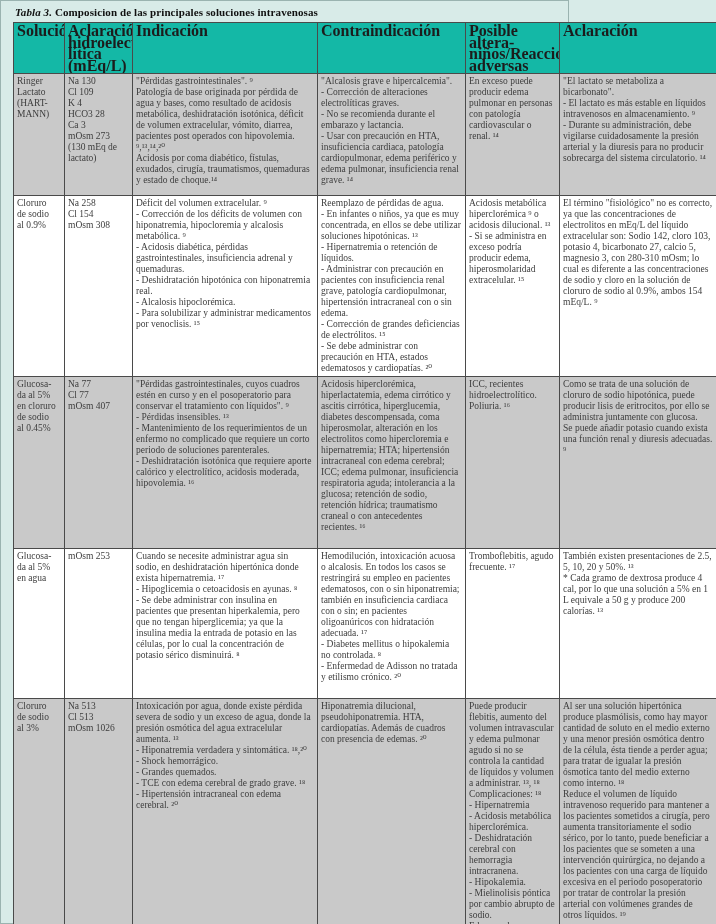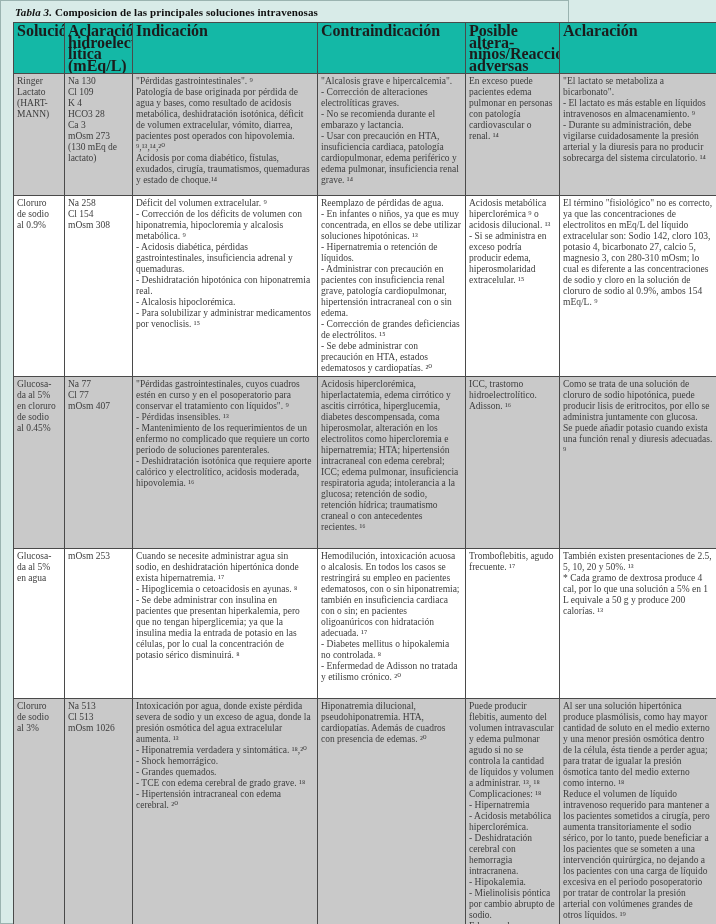--- a/index.html
+++ b/index.html
@@ -105,21 +105,21 @@
 Ca 3
 mOsm 273
 (130 mEq de lactato)</td>
         <td>"Pérdidas gastrointestinales". ⁹
 Patología de base originada por pérdida de agua y bases, como resultado de acidosis metabólica, deshidratación isotónica, déficit de volumen extracelular, vómito, diarrea, pacientes post operados con hipovolemia. ⁹,¹³,¹⁴,²⁰
 Acidosis por coma diabético, fístulas, exudados, cirugía, traumatismos, quemaduras y estado de choque.¹⁴</td>
         <td>"Alcalosis grave e hipercalcemia".
 -  Corrección de alteraciones electrolíticas graves.
 - No se recomienda durante el embarazo y lactancia.
 - Usar con precaución en HTA, insuficiencia cardiaca, patología cardiopulmonar, edema periférico y edema pulmonar, insuficiencia renal grave. ¹⁴</td>
-        <td>En exceso puede pacientes edema pulmonar en personas con patología cardiovascular o renal. ¹⁴</td>
+        <td>En exceso puede producir edema pulmonar en personas con patología cardiovascular o renal. ¹⁴</td>
         <td>"El lactato se metaboliza a bicarbonato".
 - El lactato es más estable en líquidos intravenosos en almacenamiento. ⁹
 -  Durante su administración, debe vigilarse cuidadosamente la presión arterial y la diuresis para no producir sobrecarga del sistema circulatorio. ¹⁴</td>
       </tr>
       <tr class="row-white r2">
         <td>Cloruro
 de sodio
 al 0.9%</td>
         <td>Na 258
 Cl 154
@@ -147,21 +147,21 @@
 de sodio
 al 0.45%</td>
         <td>Na 77
 Cl 77
 mOsm 407</td>
         <td>"Pérdidas gastrointestinales, cuyos cuadros estén en curso y en el posoperatorio para conservar el tratamiento con líquidos". ⁹
 -  Pérdidas insensibles. ¹³
 -  Mantenimiento de los requerimientos de un enfermo no complicado que requiere un corto periodo de soluciones parenterales.
 -  Deshidratación isotónica que requiere aporte calórico y electrolítico, acidosis moderada, hipovolemia. ¹⁶</td>
         <td>Acidosis hiperclorémica, hiperlactatemia, edema cirrótico y ascitis cirrótica, hiperglucemia, diabetes descompensada, coma hiperosmolar, alteración en los electrolitos como hipercloremia e hipernatremia; HTA; hipertensión intracraneal con edema cerebral; ICC; edema pulmonar, insuficiencia respiratoria aguda; intolerancia a la glucosa; retención de sodio, retención hídrica; traumatismo craneal o con antecedentes recientes. ¹⁶</td>
-        <td>ICC, trastorno hidroelectrolítico. Adisson. ¹⁶</td>
+        <td>ICC, recientes hidroelectrolítico. Poliuria. ¹⁶</td>
         <td>Como se trata de una solución de cloruro de sodio hipotónica, puede producir lisis de eritrocitos, por ello se administra juntamente con glucosa.
 Se puede añadir potasio cuando exista una función renal y diuresis adecuadas. ⁹</td>
       </tr>
       <tr class="row-white r4">
         <td>Glucosa-
 da al 5%
 en agua</td>
         <td>mOsm 253</td>
         <td>Cuando se necesite administrar agua sin sodio, en deshidratación hipertónica donde exista hipernatremia. ¹⁷
 - Hipoglicemia o cetoacidosis en ayunas. ⁸

